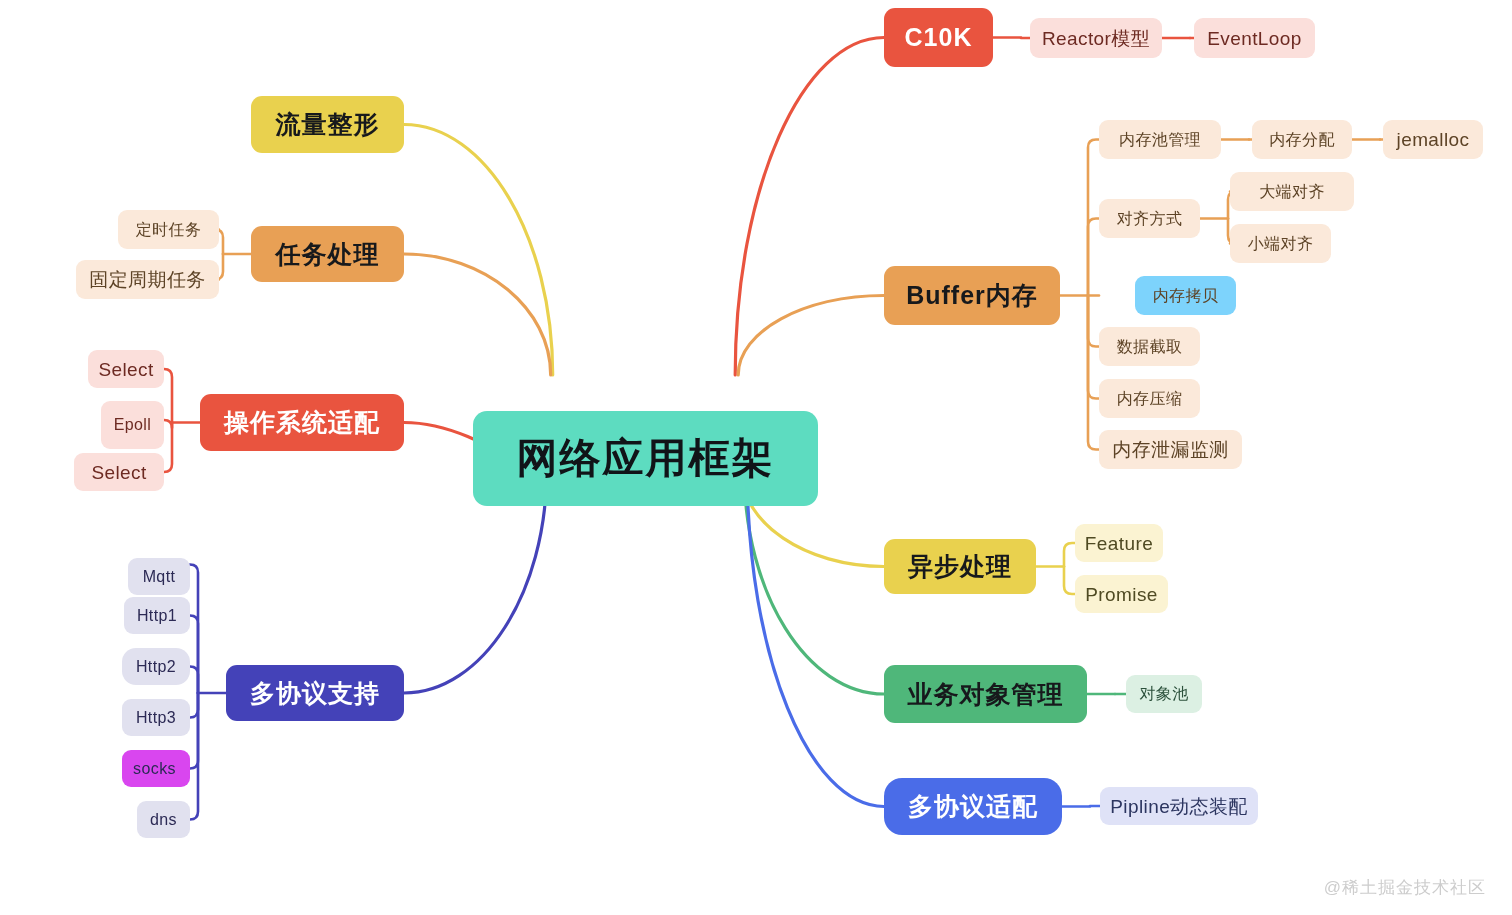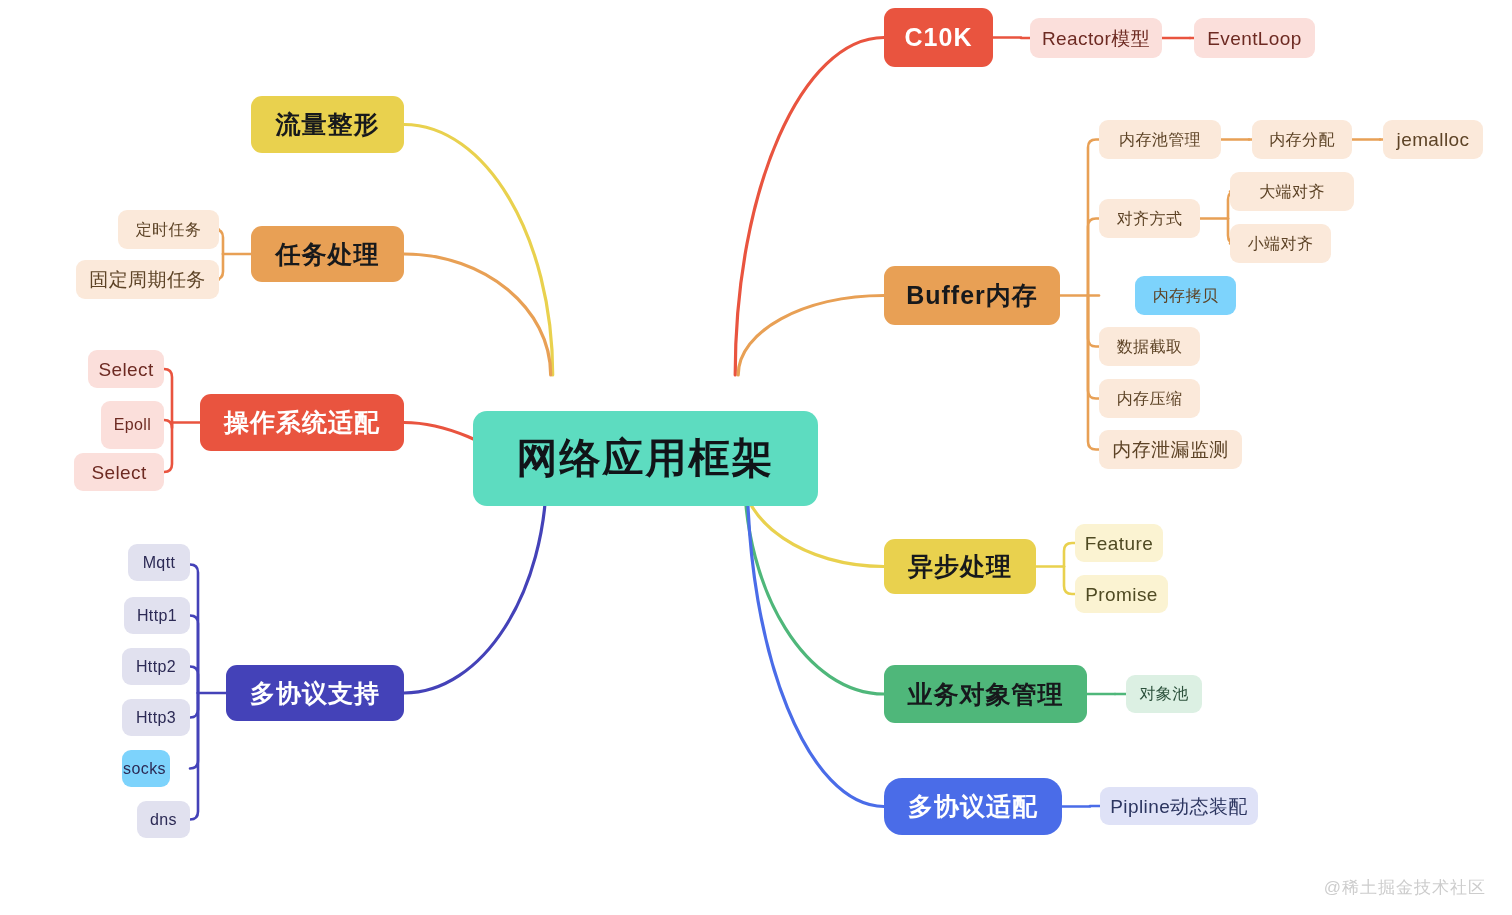--- a/index.html
+++ b/index.html
@@ -214,33 +214,33 @@
       </div>
       <div class="node leaf" style="left: 101px; top: 401px; width: 63px; height: 48px; background: rgb(251, 223, 219); color: rgb(109, 42, 34);">
         <span>Epoll</span>
       </div>
       <div class="node leaf sm" style="left: 74px; top: 453px; width: 90px; height: 38px; background: rgb(251, 223, 219); color: rgb(109, 42, 34);">
         <span>Select</span>
       </div>
       <div class="node topic light-text" style="left: 226px; top: 665px; width: 178px; height: 56px; background: rgb(68, 66, 184); color: rgb(255, 255, 255);">
         <span>多协议支持</span>
       </div>
-      <div class="node leaf" style="left: 128px; top: 544px; width: 62px; height: 37px; background: rgb(225, 225, 239); color: rgb(44, 42, 85);">
+      <div class="node leaf" style="left: 128px; top: 558px; width: 62px; height: 37px; background: rgb(225, 225, 239); color: rgb(44, 42, 85);">
         <span>Mqtt</span>
       </div>
       <div class="node leaf" style="left: 124px; top: 597px; width: 66px; height: 37px; background: rgb(225, 225, 239); color: rgb(44, 42, 85);">
         <span>Http1</span>
       </div>
-      <div class="node leaf" style="left: 122px; top: 648px; width: 68px; height: 37px; background: rgb(225, 225, 239); color: rgb(44, 42, 85);">
+      <div class="node leaf" style="left: 122px; top: 648px; width: 68px; height: 37px; background: rgb(225, 225, 239); color: rgb(44, 42, 85); border-radius: 14px;">
         <span>Http2</span>
       </div>
       <div class="node leaf" style="left: 122px; top: 699px; width: 68px; height: 37px; background: rgb(225, 225, 239); color: rgb(44, 42, 85);">
         <span>Http3</span>
       </div>
-      <div class="node leaf" style="left: 122px; top: 750px; width: 48px; height: 37px; background: #7dd3fc; color: rgb(44, 42, 85); padding-left: 8px;">
+      <div class="node leaf" style="left: 122px; top: 750px; width: 68px; height: 37px; background: #d946ef; color: rgb(44, 42, 85); padding-left: 8px;">
         <span>socks</span>
       </div>
       <div class="node leaf" style="left: 137px; top: 801px; width: 53px; height: 37px; background: rgb(225, 225, 239); color: rgb(44, 42, 85);">
         <span>dns</span>
       </div>
     </div>
 
   <div class="watermark">@稀土掘金技术社区</div>
 </div>
 

